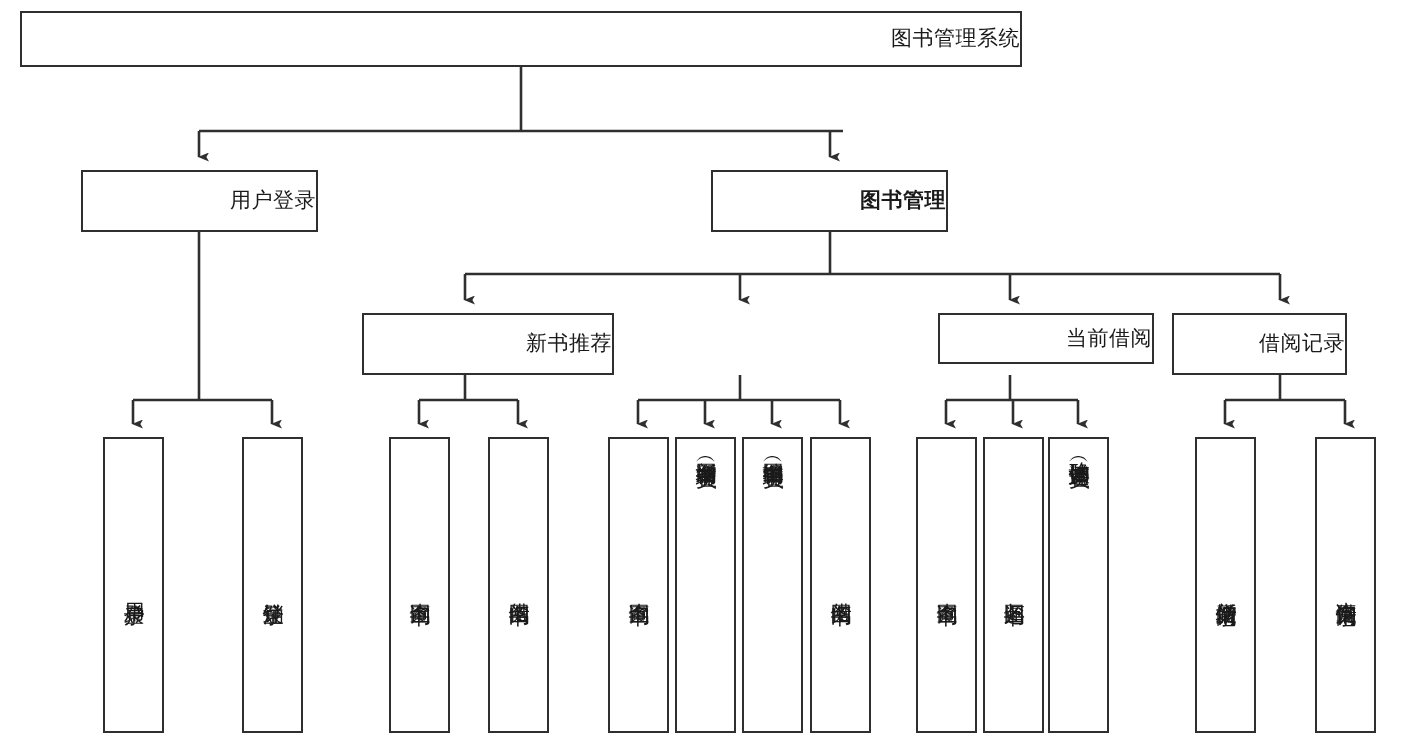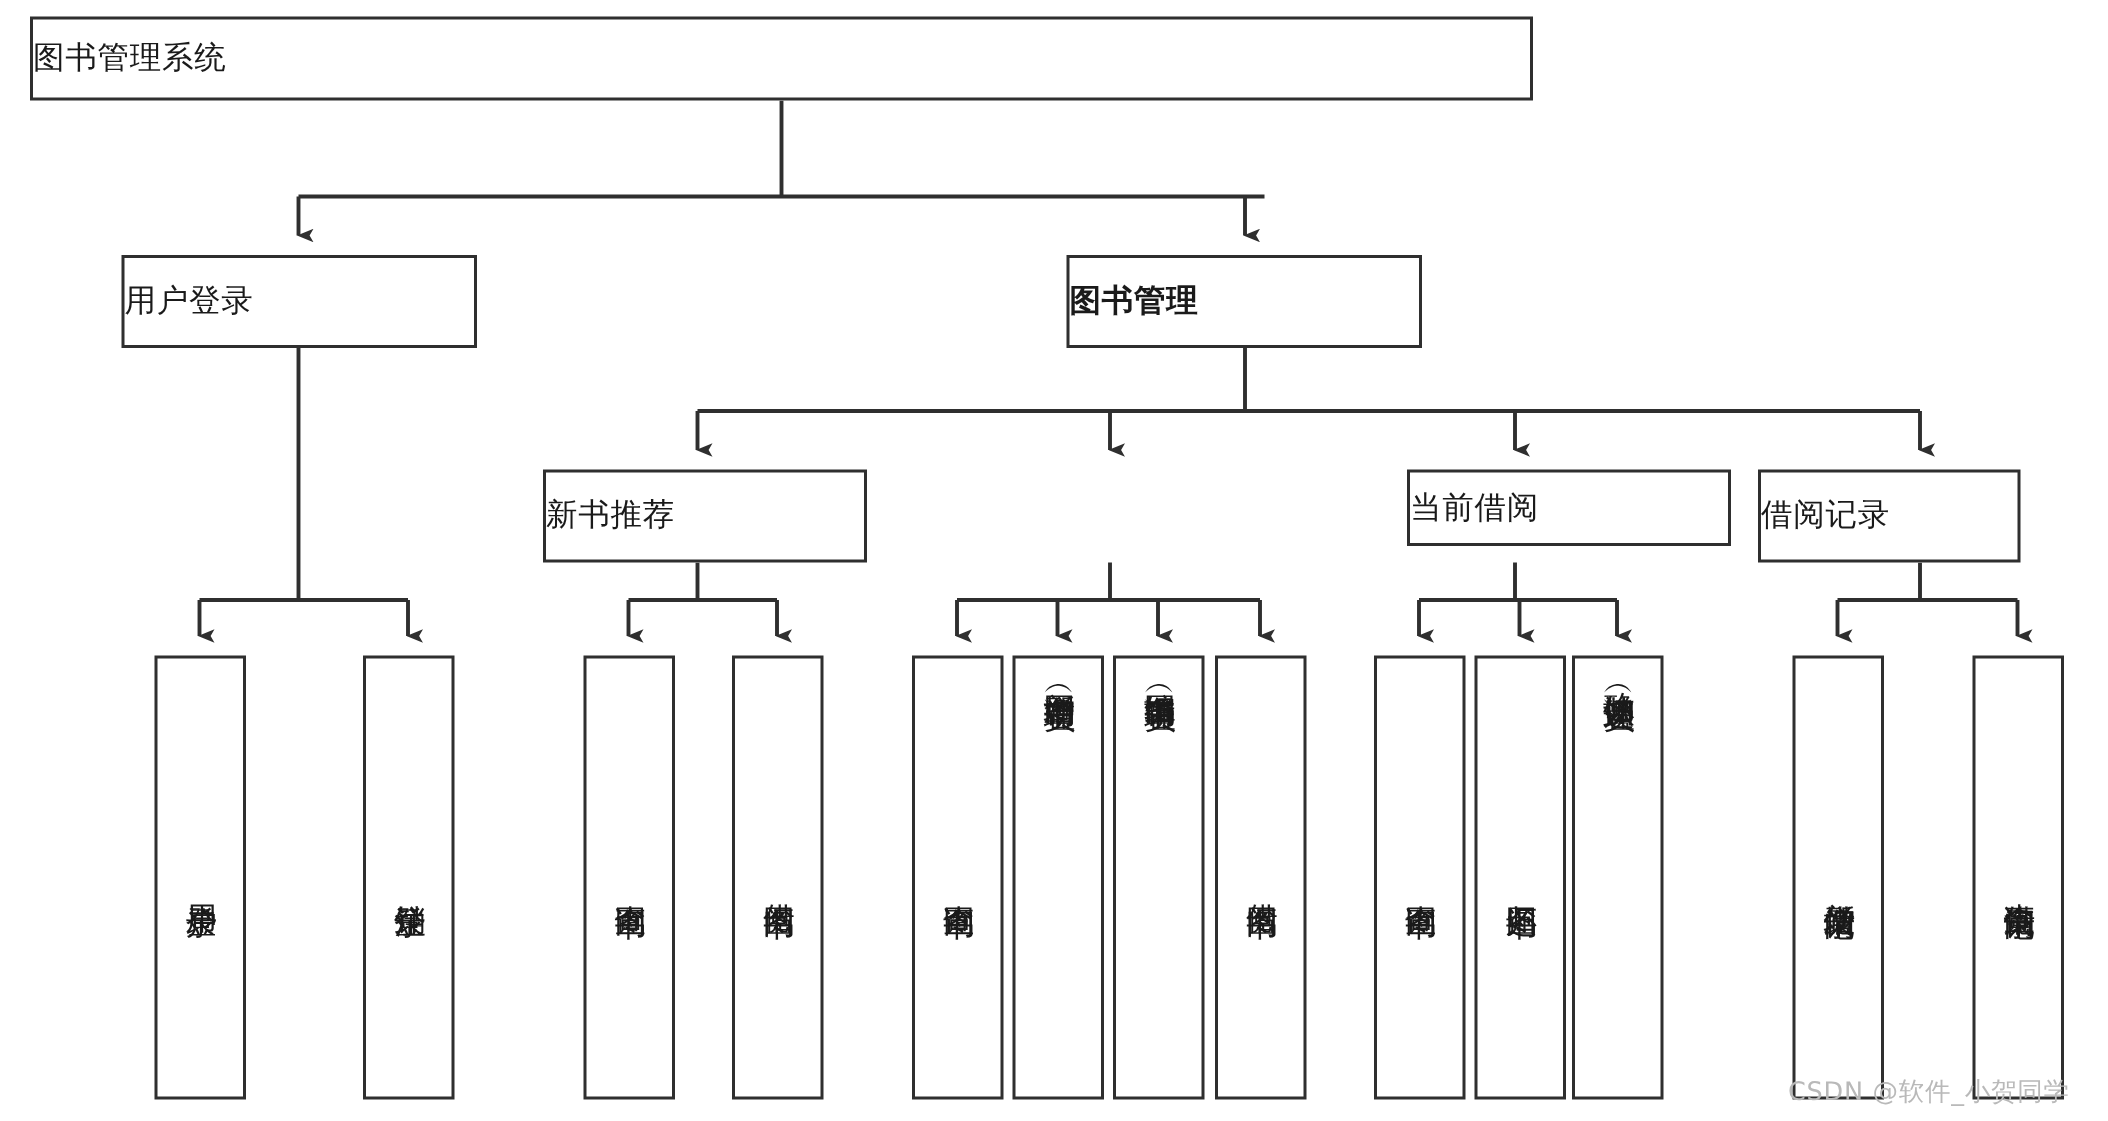--- a/index.html
+++ b/index.html
@@ -25,21 +25,21 @@
     height: 747px;
     pointer-events: none;
   }
   .node {
     position: absolute;
     box-sizing: border-box;
     background: #ffffff;
     border: 2px solid #2f2f2f;
     display: flex;
     align-items: center;
-    justify-content: flex-start;
+    justify-content: flex-end;
     color: #1a1a1a;
   }
   .node.root {
     border-width: 2px;
   }
   .node .label-h {
     font-size: 21px;
     line-height: 1.2;
     letter-spacing: 0.5px;
     white-space: nowrap;
@@ -140,21 +140,21 @@
     <span class="label-h">图书管理系统</span>
   </div>
 
   <div class="node" style="left:81px;top:170px;width:237px;height:62px;">
     <span class="label-h">用户登录</span>
   </div>
   <div class="node" style="left:711px;top:170px;width:237px;height:62px;font-weight:bold;">
     <span class="label-h">图书管理</span>
   </div>
 
-  <div class="node" style="left:362px;top:313px;width:216px;height:62px;">
+  <div class="node" style="left:362px;top:313px;width:252px;height:62px;">
     <span class="label-h">新书推荐</span>
   </div>
   <div class="node" style="left:902px;top:313px;width:216px;height:51px;margin-left:36px;">
     <span class="label-h">当前借阅</span>
   </div>
   <div class="node" style="left:1172px;top:313px;width:175px;height:62px;">
     <span class="label-h">借阅记录</span>
   </div>
 
   <div class="node leaf center-v" style="left:103px;top:437px;width:61px;height:296px;">
@@ -194,15 +194,14 @@
     <span class="label-v">确认归还（管理员）</span>
   </div>
 
   <div class="node leaf center-v" style="left:1195px;top:437px;width:61px;height:296px;">
     <span class="label-v">新增借阅记录</span>
   </div>
   <div class="node leaf center-v" style="left:1315px;top:437px;width:61px;height:296px;">
     <span class="label-v">查询借阅记录</span>
   </div>
 
-  <div class="watermark" style="left:1192px;top:716px;">CSDN @软件_小贺同学</div>
 
 </div>
 
 </body></html>

